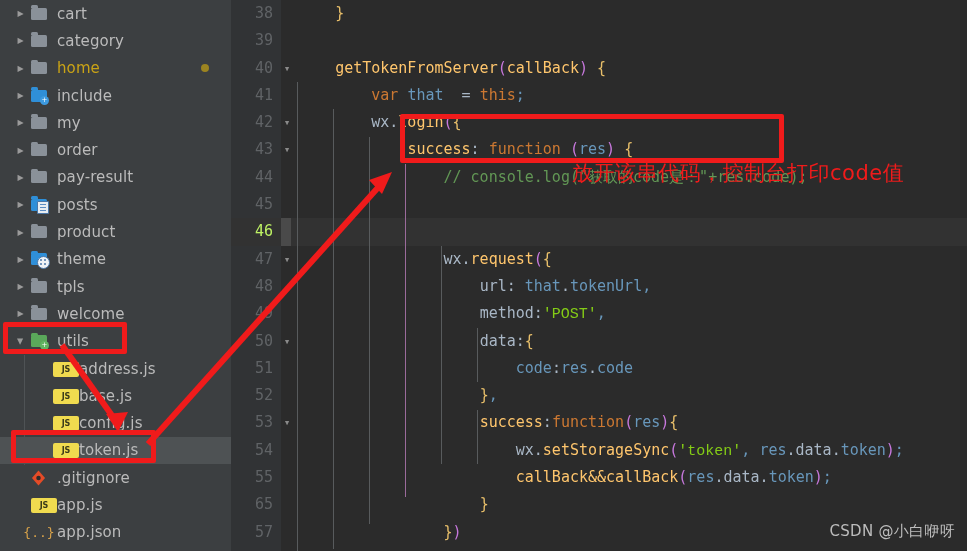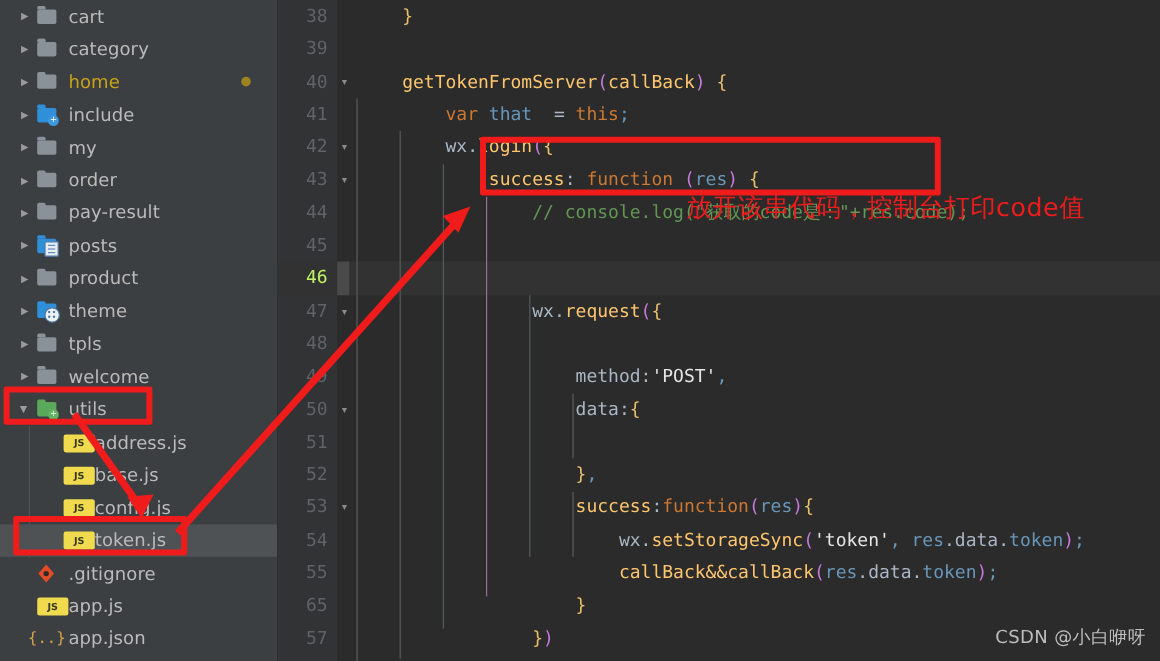--- a/index.html
+++ b/index.html
@@ -80,21 +80,21 @@
   
   .iguide{position:absolute;width:1px;background:#585b5d;}
   .iguide.pink{background:#9b6b9b;}
 
   
   .t-def   {color:#ffc66d;}
   .t-fn    {color:#ffc66d;}
   .t-kw    {color:#cc7832;}
   .t-this  {color:#cc7832;}
   .t-id    {color:#a9b7c6;}
-  .t-str   {color:#e5e5e5;}
+  .t-str   {color:#84cc16;font-family:Liberation Mono, monospace;}
   .t-cmt   {color:#629755;}
   .t-num   {color:#6897bb;}
   .t-op    {color:#a9b7c6;}
   .b1{color:#e8bf6a;}
   .b2{color:#c778dd;}
   .redbox{position:absolute;border:5px solid #f01b1b;border-radius:2px;box-sizing:border-box;}
   .redtext{
     position:absolute;color:#f01b1b;font-size:21px;white-space:nowrap;
     font-family:"DejaVu Sans","Liberation Sans",sans-serif;letter-spacing:.5px;
   }
@@ -353,32 +353,34 @@
           <div class="ln-num">46</div>
           <div class="code-txt"></div>
         </div>
         <div class="ln-row">
           <div class="ln-num">47</div>
           <div class="fold-arrow">▾</div>
           <div class="code-txt">                <span class="t-id">wx</span><span class="t-op">.</span><span class="t-fn">request</span><span class="b2">(</span><span class="b1">{</span></div>
         </div>
         <div class="ln-row">
           <div class="ln-num">48</div>
+          <div class="code-txt">                    <span class="t-id">url</span><span class="t-op">:</span> <span class="t-num">that</span><span class="t-op">.</span><span class="t-num">tokenUrl</span><span class="t-num">,</span></div>
         </div>
         <div class="ln-row">
           <div class="ln-num">49</div>
           <div class="code-txt">                    <span class="t-id">method</span><span class="t-op">:</span><span class="t-str">'POST'</span><span class="t-num">,</span></div>
         </div>
         <div class="ln-row">
           <div class="ln-num">50</div>
           <div class="fold-arrow">▾</div>
           <div class="code-txt">                    <span class="t-id">data</span><span class="t-op">:</span><span class="b1">{</span></div>
         </div>
         <div class="ln-row">
           <div class="ln-num">51</div>
+          <div class="code-txt">                        <span class="t-num">code</span><span class="t-op">:</span><span class="t-num">res</span><span class="t-op">.</span><span class="t-num">code</span></div>
         </div>
         <div class="ln-row">
           <div class="ln-num">52</div>
           <div class="code-txt">                    <span class="b1">}</span><span class="t-num">,</span></div>
         </div>
         <div class="ln-row">
           <div class="ln-num">53</div>
           <div class="fold-arrow">▾</div>
           <div class="code-txt">                    <span class="t-def">success</span><span class="t-op">:</span><span class="t-kw">function</span><span class="b2">(</span><span class="t-num">res</span><span class="b2">)</span><span class="b1">{</span></div>
         </div>

